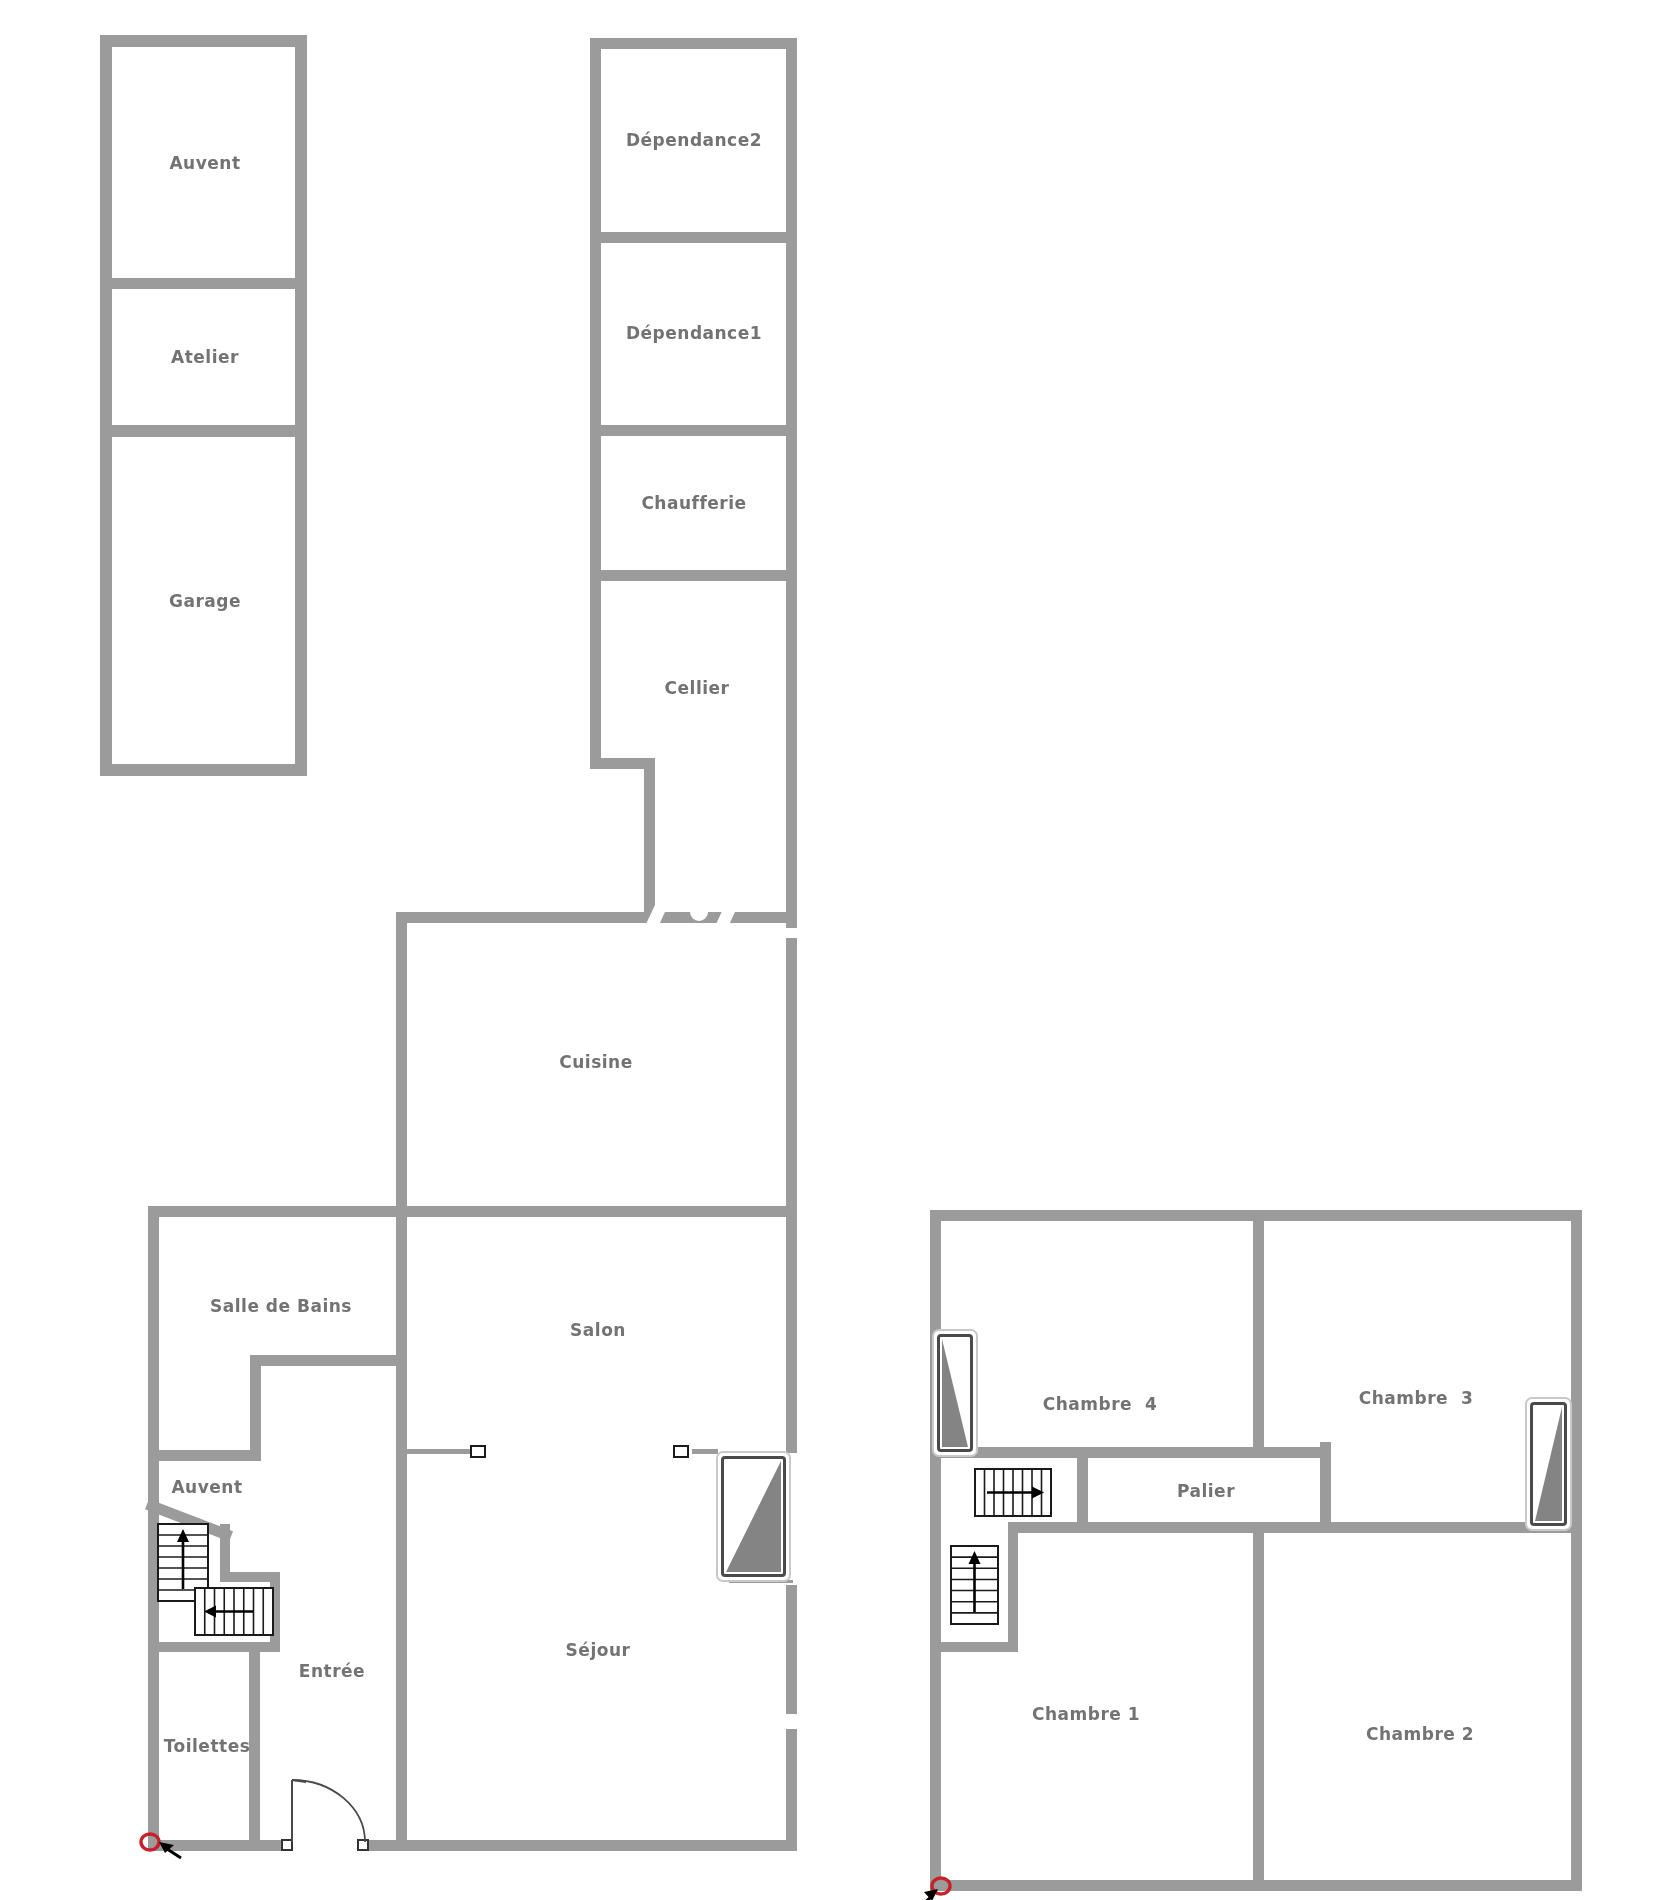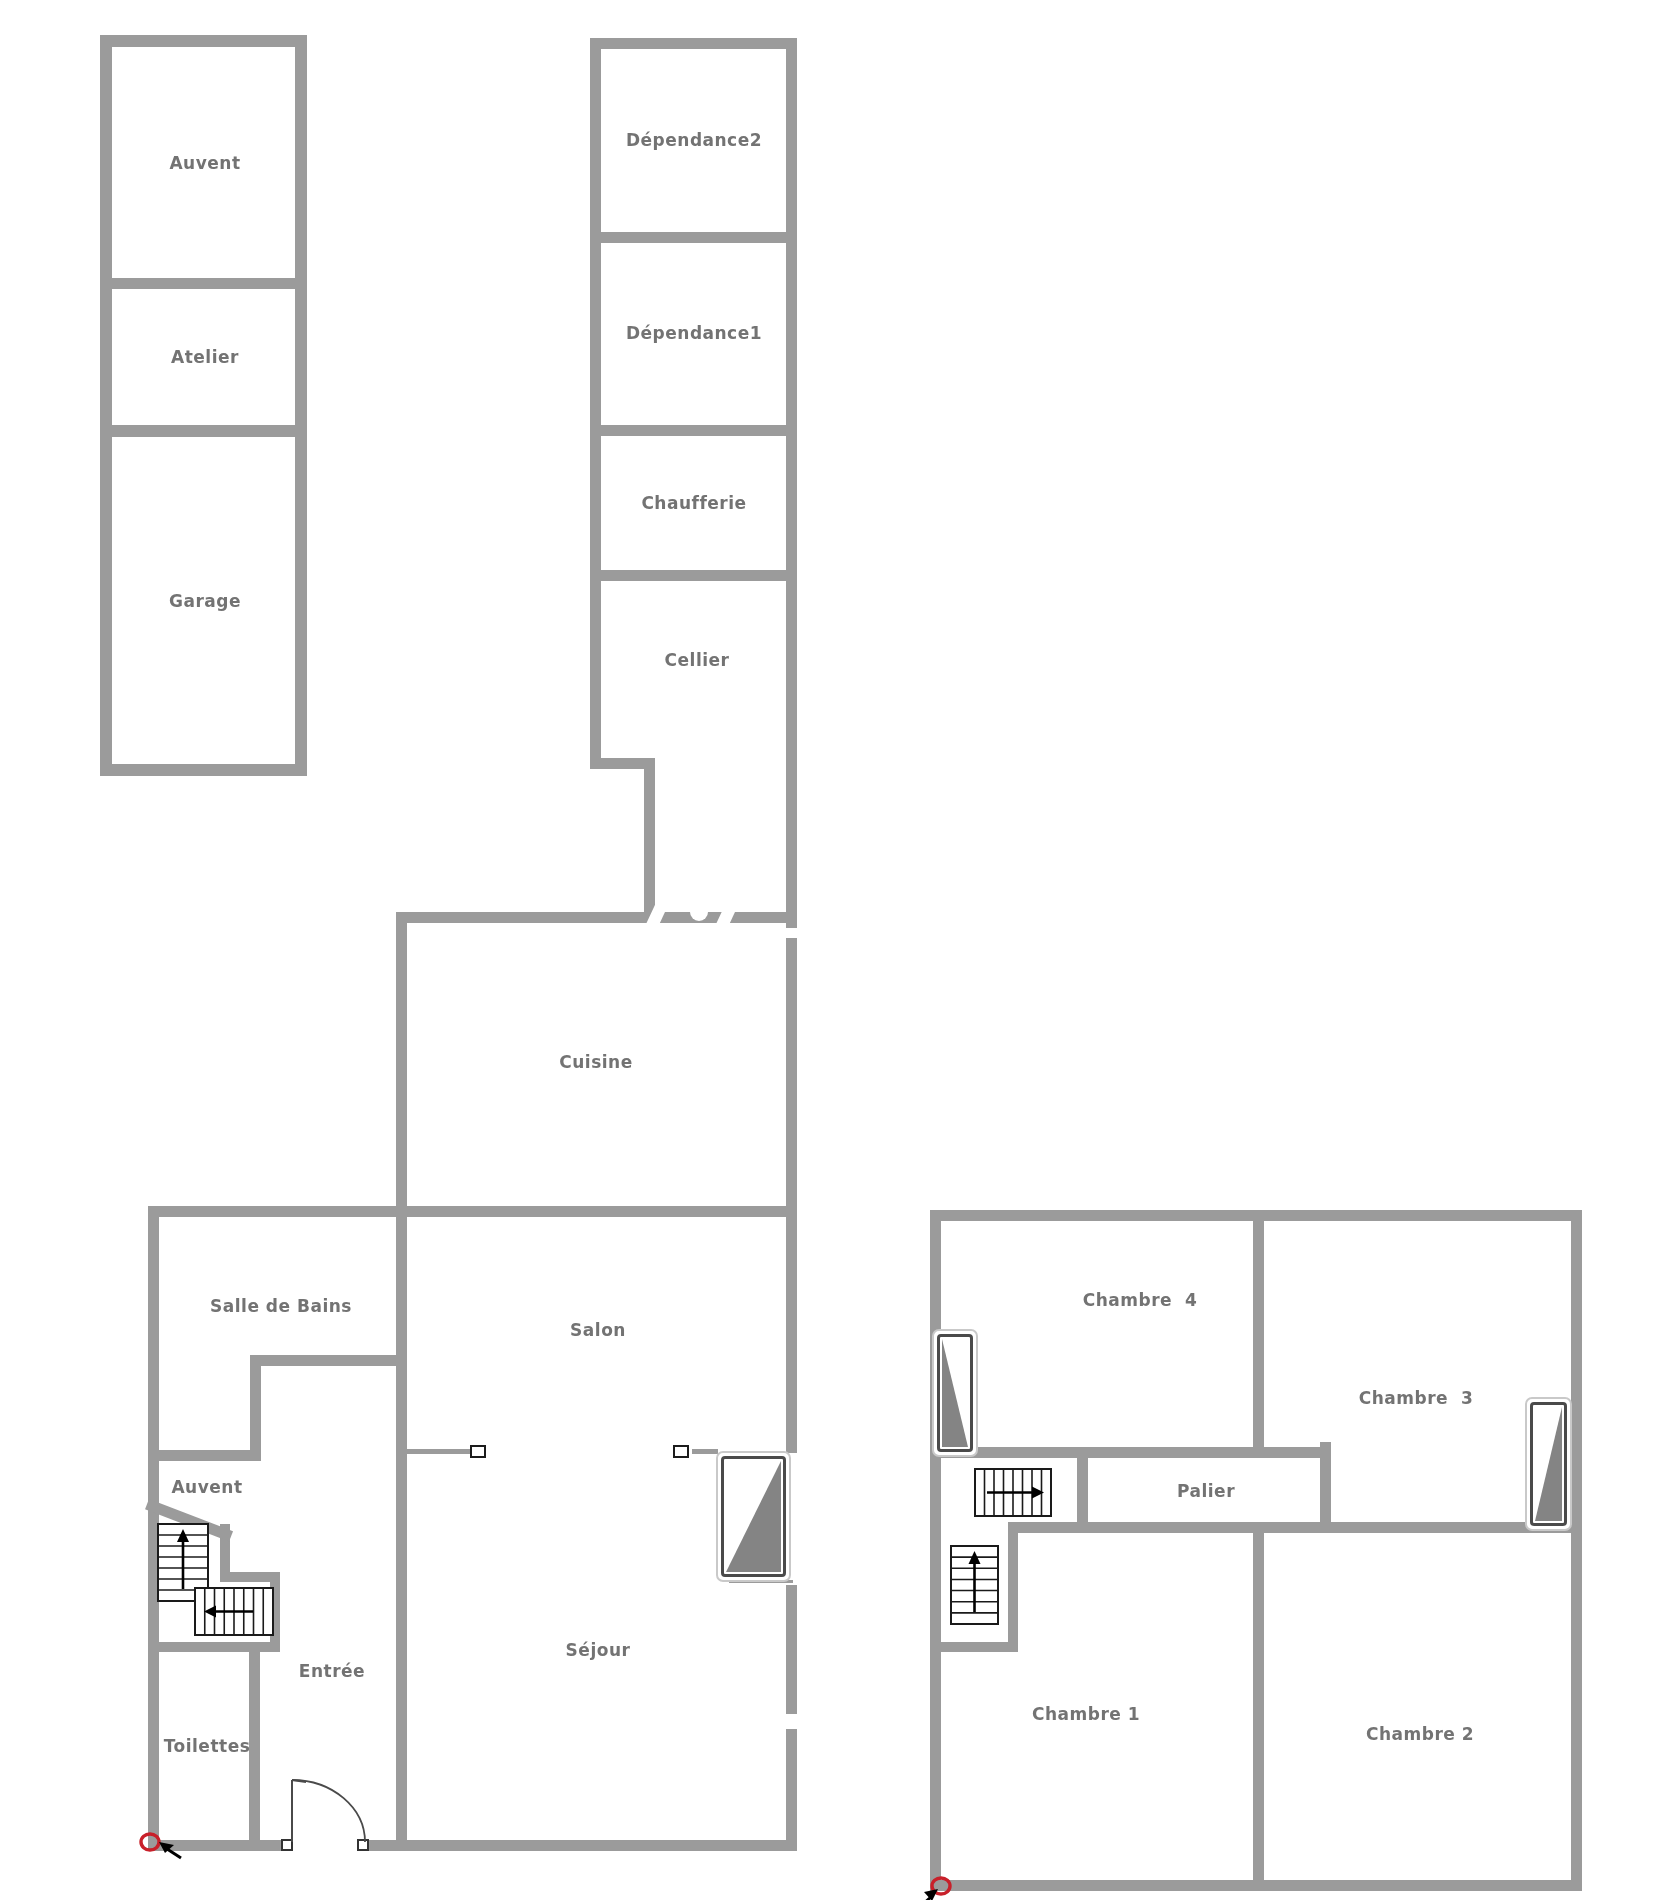--- a/index.html
+++ b/index.html
@@ -98,29 +98,29 @@
         </div>
       </div>
     </div>
   <div id="labels-layer">
       <span class="room-label" style="left: 205px; top: 163px;">Auvent</span>
       <span class="room-label" style="left: 205px; top: 357px;">Atelier</span>
       <span class="room-label" style="left: 205px; top: 601px;">Garage</span>
       <span class="room-label" style="left: 694px; top: 140px;">Dépendance2</span>
       <span class="room-label" style="left: 694px; top: 333px;">Dépendance1</span>
       <span class="room-label" style="left: 694px; top: 503px;">Chaufferie</span>
-      <span class="room-label" style="left: 697px; top: 660px;">Cellier</span>
+      <span class="room-label" style="left: 697px; top: 688px;">Cellier</span>
       <span class="room-label" style="left: 596px; top: 1062px;">Cuisine</span>
       <span class="room-label" style="left: 281px; top: 1306px;">Salle de Bains</span>
       <span class="room-label" style="left: 598px; top: 1330px;">Salon</span>
       <span class="room-label" style="left: 207px; top: 1487px;">Auvent</span>
       <span class="room-label" style="left: 332px; top: 1643px; margin-top: 28px;">Entrée</span>
       <span class="room-label" style="left: 598px; top: 1650px;">Séjour</span>
       <span class="room-label" style="left: 207px; top: 1746px; text-align: center;">Toilettes</span>
-      <span class="room-label" style="left: 1100px; top: 1300px; margin-left: 40px;">Chambre  4</span>
+      <span class="room-label" style="left: 1100px; top: 1404px;">Chambre  4</span>
       <span class="room-label" style="left: 1416px; top: 1398px;">Chambre  3</span>
       <span class="room-label" style="left: 1206px; top: 1491px;">Palier</span>
       <span class="room-label" style="left: 1086px; top: 1714px; text-align: center;">Chambre 1</span>
       <span class="room-label" style="left: 1420px; top: 1734px;">Chambre 2</span>
     </div>
   <svg id="annotations-layer" width="1658" height="1900" viewBox="0 0 1658 1900">
       <rect x="158" y="1524" width="50" height="77" fill="#fff" stroke="#1a1a1a" stroke-width="2"></rect>
       <line x1="158" y1="1535" x2="208" y2="1535" stroke="#1a1a1a" stroke-width="1.6"></line>
       <line x1="158" y1="1546" x2="208" y2="1546" stroke="#1a1a1a" stroke-width="1.6"></line>
       <line x1="158" y1="1557" x2="208" y2="1557" stroke="#1a1a1a" stroke-width="1.6"></line>

